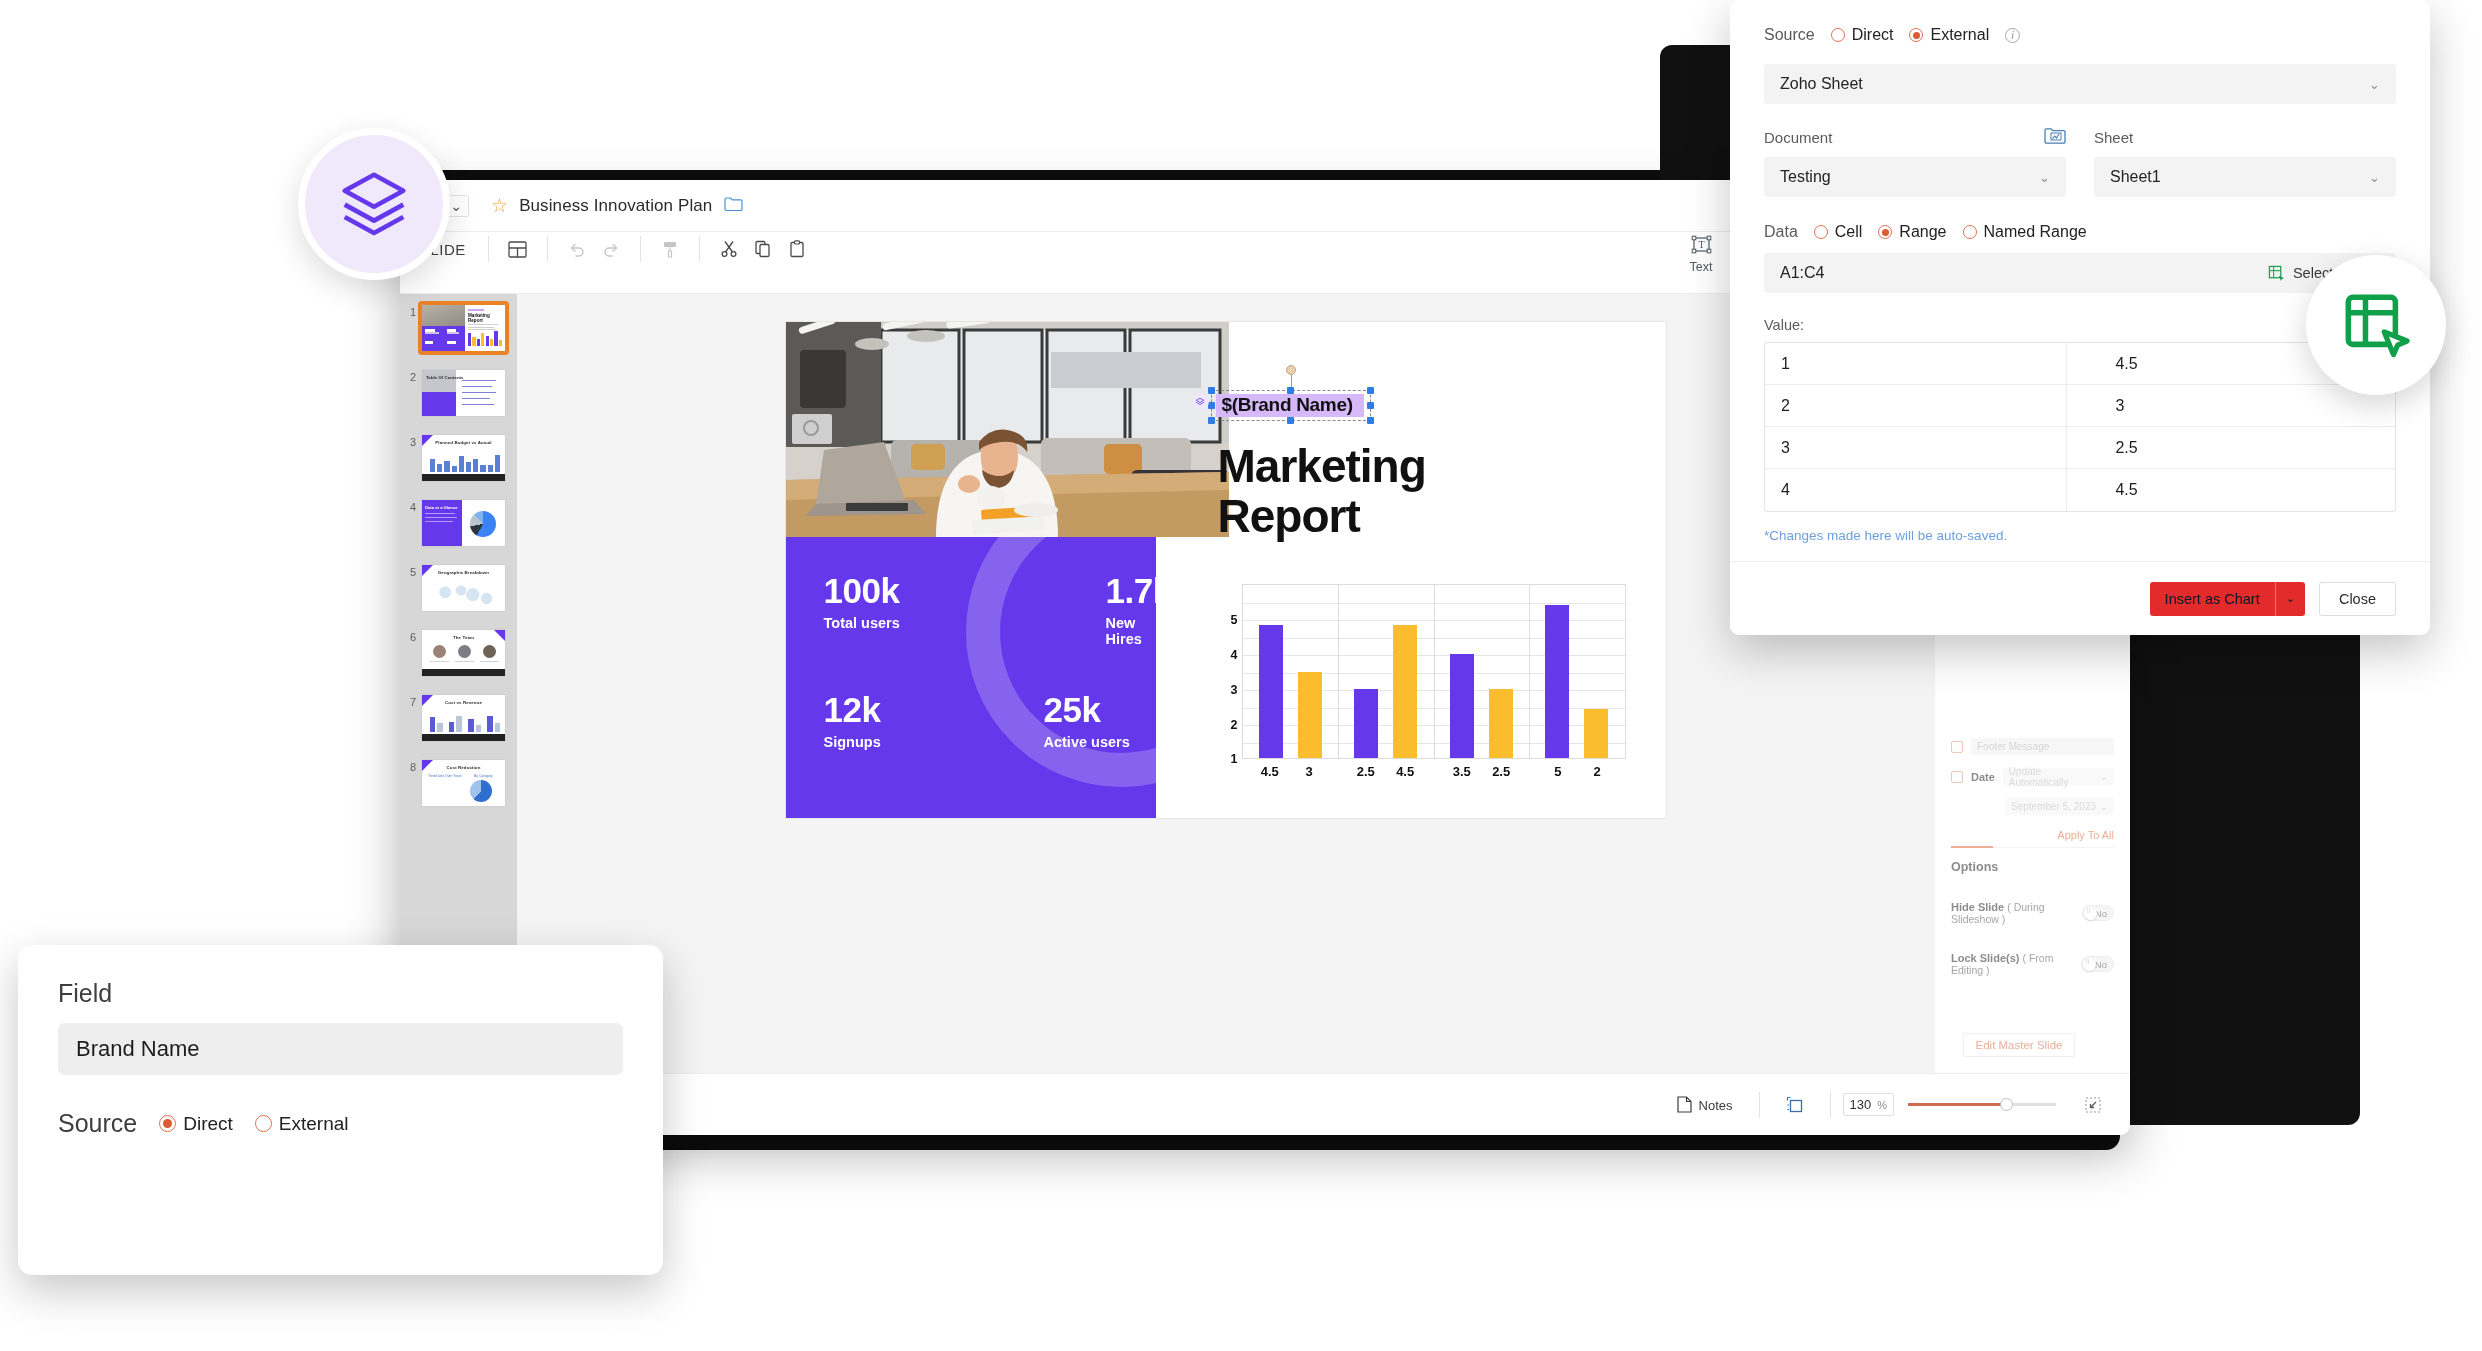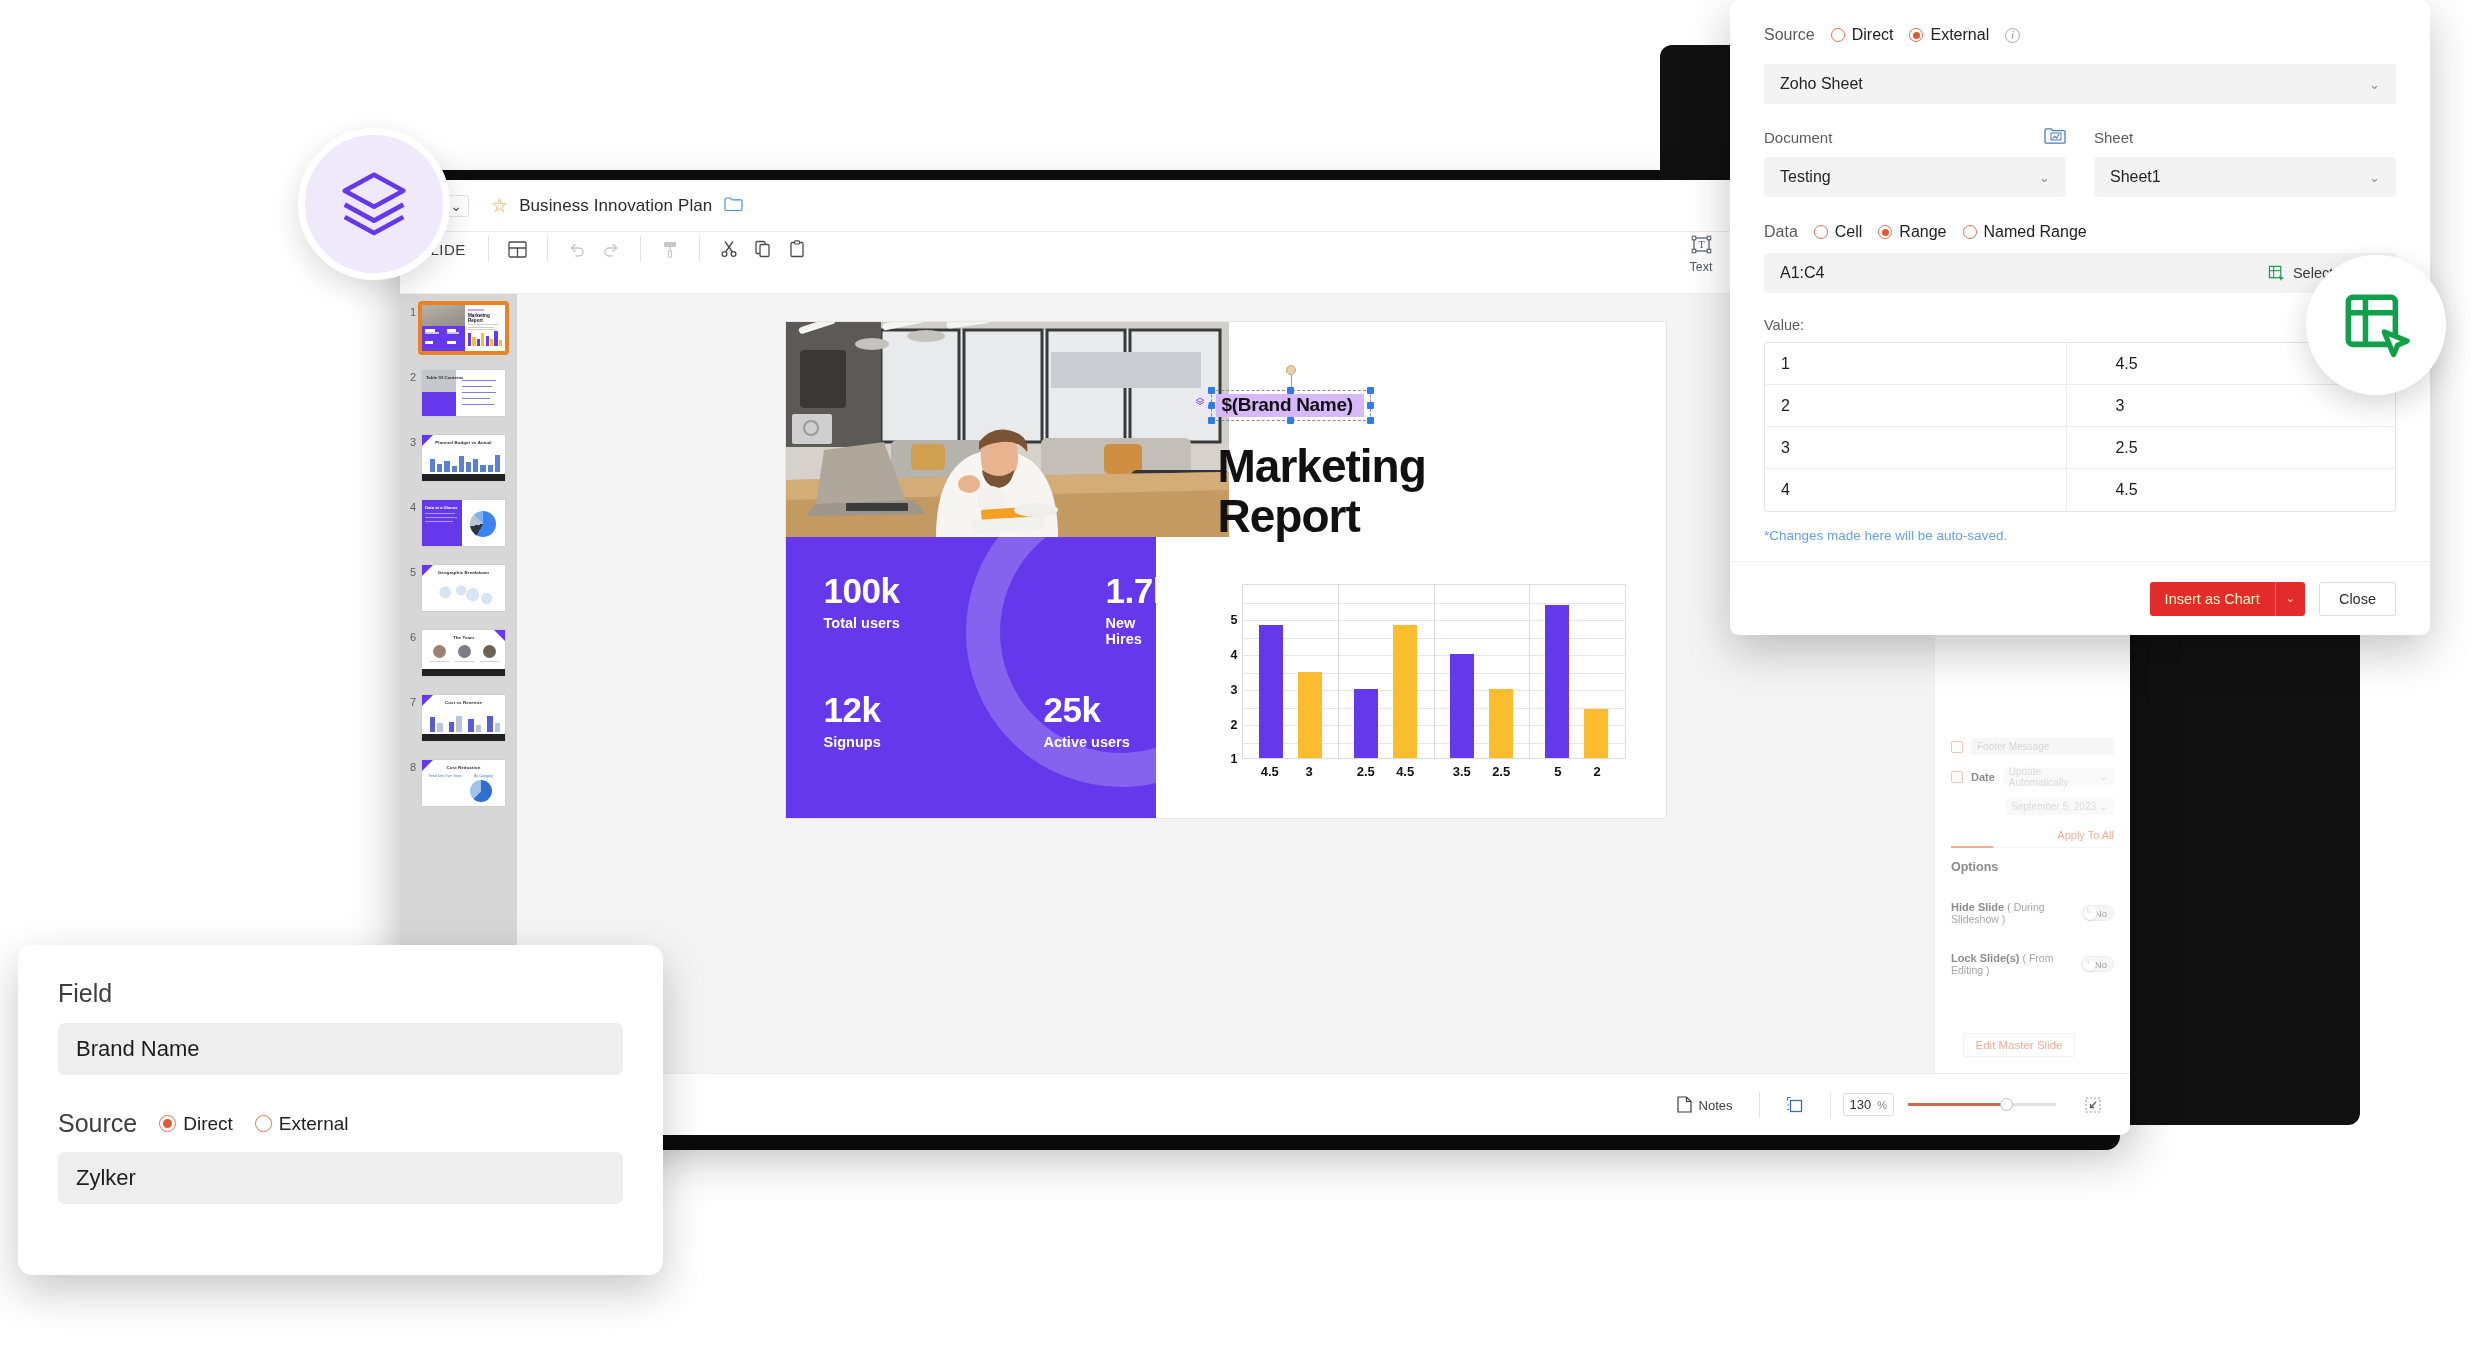--- a/index.html
+++ b/index.html
@@ -237,21 +237,21 @@
   .vrow:last-child{ border-bottom:none; }
   .vcell-a{ width:48%; border-right:1px solid #ececec; display:flex; align-items:center;
             padding:0 16px; font-size:16px; color:#1d1d1d;}
   .vcell-b{ flex:1; display:flex; align-items:center; justify-content:flex-start;
             padding-left:48px; font-size:16px; color:#1d1d1d;}
   .autosave{ color:#6b9fe0; font-size:13.5px; margin-top:16px;}
   .dlg-footer{
     position:absolute; left:0; right:0; bottom:0; height:74px; border-top:1px solid #ededed;
     display:flex; align-items:center; justify-content:flex-end; gap:14px; padding-right:34px;
   }
-  .btn-primary{ background:#e32b2b; color:#fef9c3; border-radius:3px; height:34px;
+  .btn-primary{ background:#e32b2b; color:#0f172a; border-radius:3px; height:34px;
                 display:flex; align-items:center; font-size:14.5px;}
   .btn-primary .main{ padding:0 15px; }
   .btn-primary .split{ border-left:1px solid #f07070; padding:0 10px; height:100%;
                        display:flex; align-items:center; font-size:11px;}
   .btn-ghost{ border:1px solid #dcdcdc; border-radius:3px; height:34px; padding:0 19px;
               display:flex; align-items:center; font-size:14.5px; color:#2b2b2b; background:#fff;}
 
   
   .field-dialog{
     position:absolute; left:18px; top:945px; width:645px; height:330px;
@@ -918,21 +918,20 @@
     <span class="lbl2">Source</span>
     <span class="radio big on">
       <span class="dot"></span>
       <span>Direct</span>
     </span>
     <span class="radio big">
       <span class="dot"></span>
       <span>External</span>
     </span>
   </div>
-  <div class="fd-field">Zylker</div>
 </div>
 
 <div class="badge-layers">
   <svg width="74" height="74" viewBox="0 0 24 24">
     <path d="M12 2.5l9.5 5.2-9.5 5.2-9.5-5.2z" fill="none" stroke="#6538EB" stroke-width="1.5" stroke-linejoin="round"></path>
     <path d="M2.5 12.2l9.5 5.2 9.5-5.2" fill="none" stroke="#6538EB" stroke-width="1.5" stroke-linejoin="round"></path>
     <path d="M2.5 16.2l9.5 5.2 9.5-5.2" fill="none" stroke="#6538EB" stroke-width="1.5" stroke-linejoin="round"></path>
   </svg>
 </div>
 

